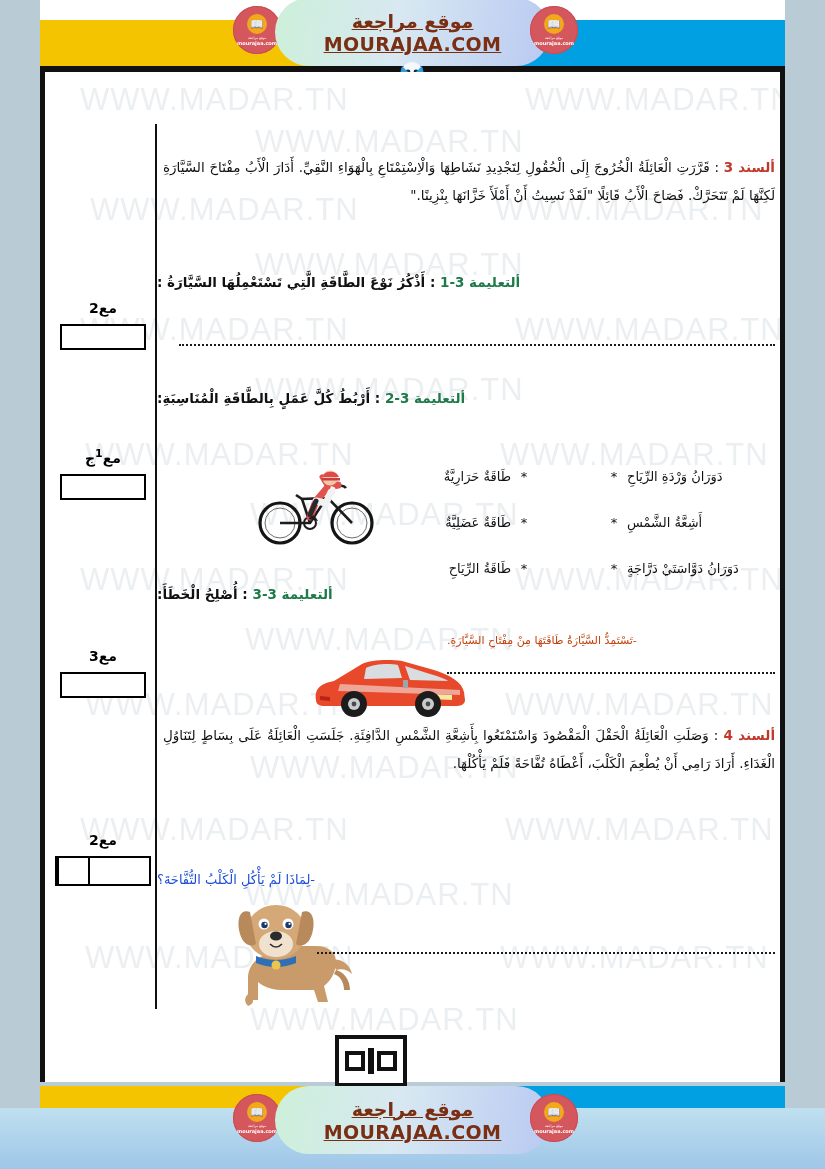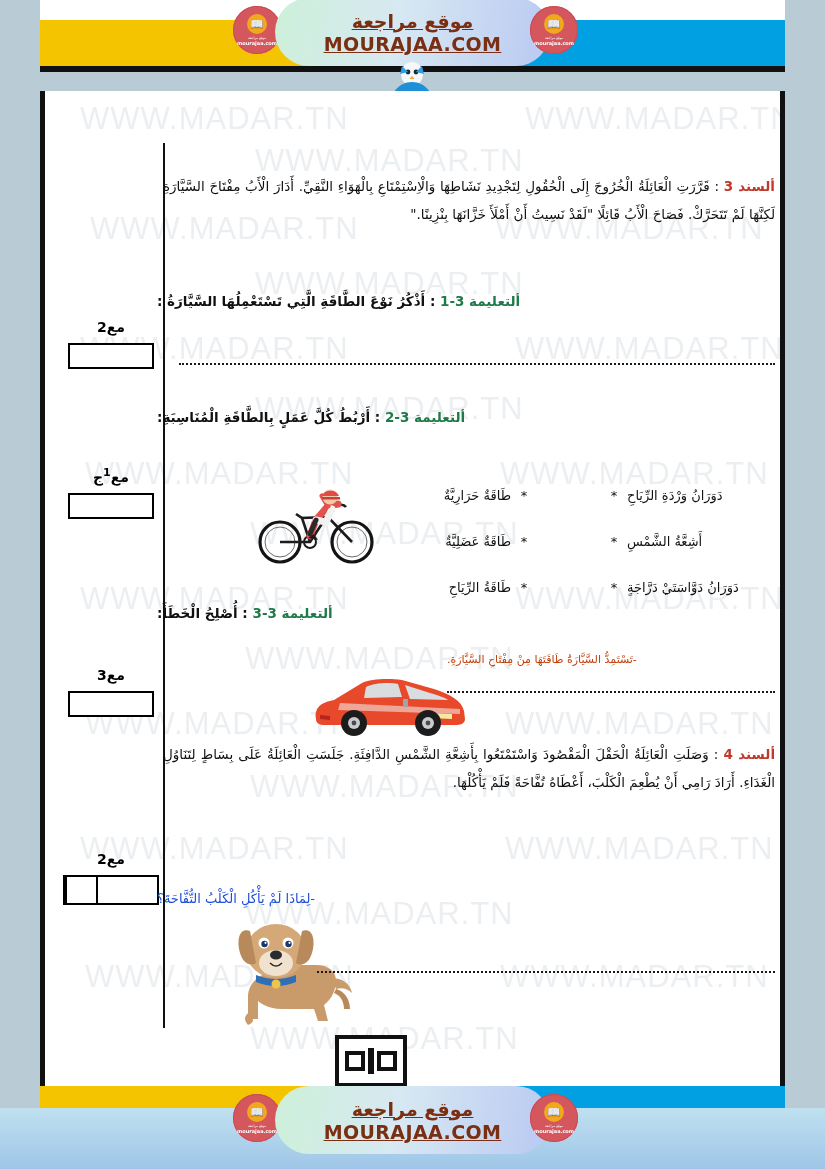--- a/index.html
+++ b/index.html
@@ -38,31 +38,31 @@
   .logo-badge .lg-t1{font-size:3.4px;color:#fff;margin-top:2px;letter-spacing:.2px;}
   .logo-badge .lg-t2{font-size:5px;color:#fff;font-weight:bold;direction:ltr;}
   .badge-left{left:233px;top:6px;}
   .badge-right{left:530px;top:6px;}
 
   
   .mascot{position:absolute;left:382px;top:58px;width:60px;height:70px;}
 
   
   .sheet{position:absolute;left:40px;top:72px;width:745px;height:1010px;background:#fff;
-         border-left:5px solid #111;border-right:5px solid #111;box-sizing:border-box;margin-top:19px;}
+         border-left:5px solid #111;border-right:5px solid #111;box-sizing:border-box;}
   .watermarks{position:absolute;inset:0;overflow:hidden;pointer-events:none;}
   .wm{position:absolute;color:#eceff1;font-size:31px;font-weight:500;letter-spacing:1px;
       white-space:nowrap;direction:ltr;font-family:"Liberation Sans",sans-serif;}
 
   .content{position:absolute;left:0;top:0;right:0;bottom:0;}
 
   
   .vrule{position:absolute;left:0;top:52px;width:2px;height:885px;background:#111;}
   
-  .marks-col{position:absolute;left:12px;top:0;width:108px;height:100%;}
+  .marks-col{position:absolute;left:4px;top:0;width:108px;height:100%;}
 
   .mark-block{position:absolute;width:108px;text-align:center;}
   .mark-label{font-size:14px;font-weight:bold;color:#000;margin-bottom:8px;direction:rtl;}
   .mark-label sup{font-size:11px;vertical-align:super;}
   .mark-box{width:86px;height:26px;border:2.5px solid #000;margin:0 auto;background:#fff;box-sizing:border-box;}
   .mark-box-3{width:96px;height:30px;border:2.5px solid #000;margin:0 auto;display:flex;background:#fff;box-sizing:border-box;}
   .mark-box-3 .cell{flex:1;border-left:2.5px solid #000;}
   .mark-box-3 .cell:first-child{border-left:none;}
 
   

